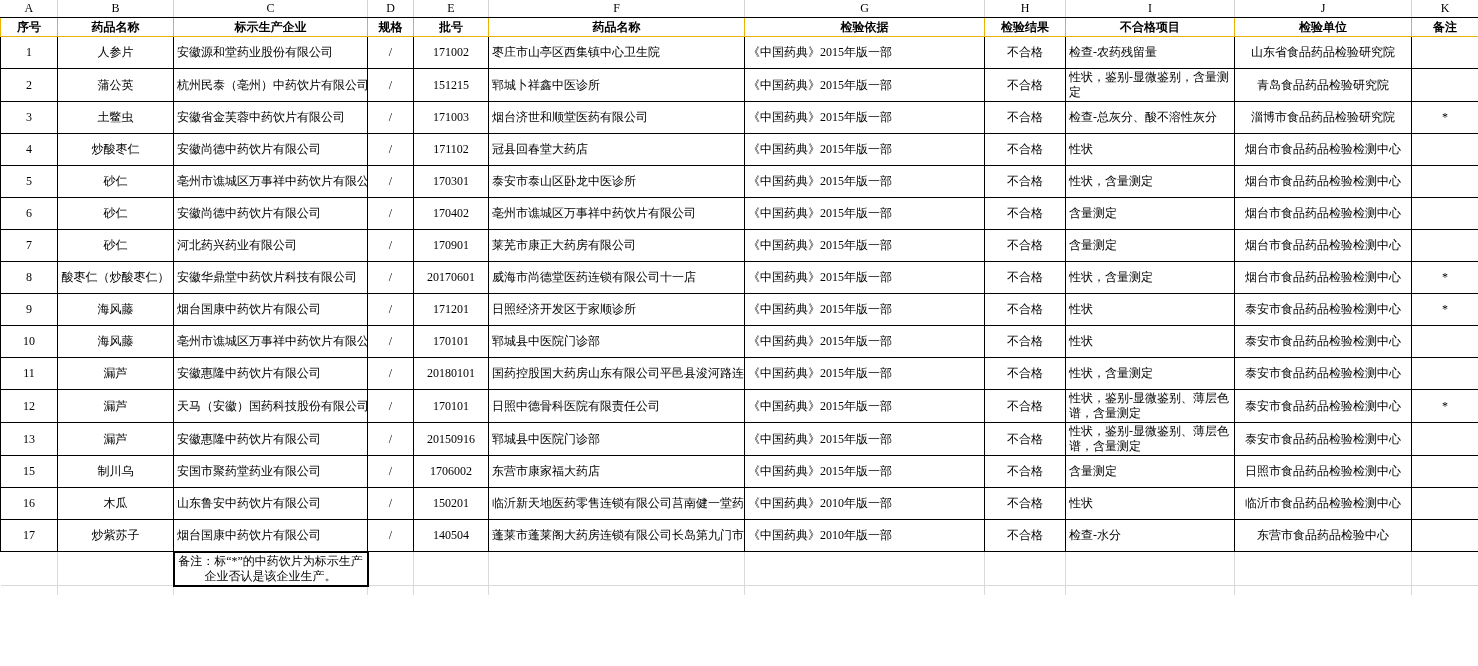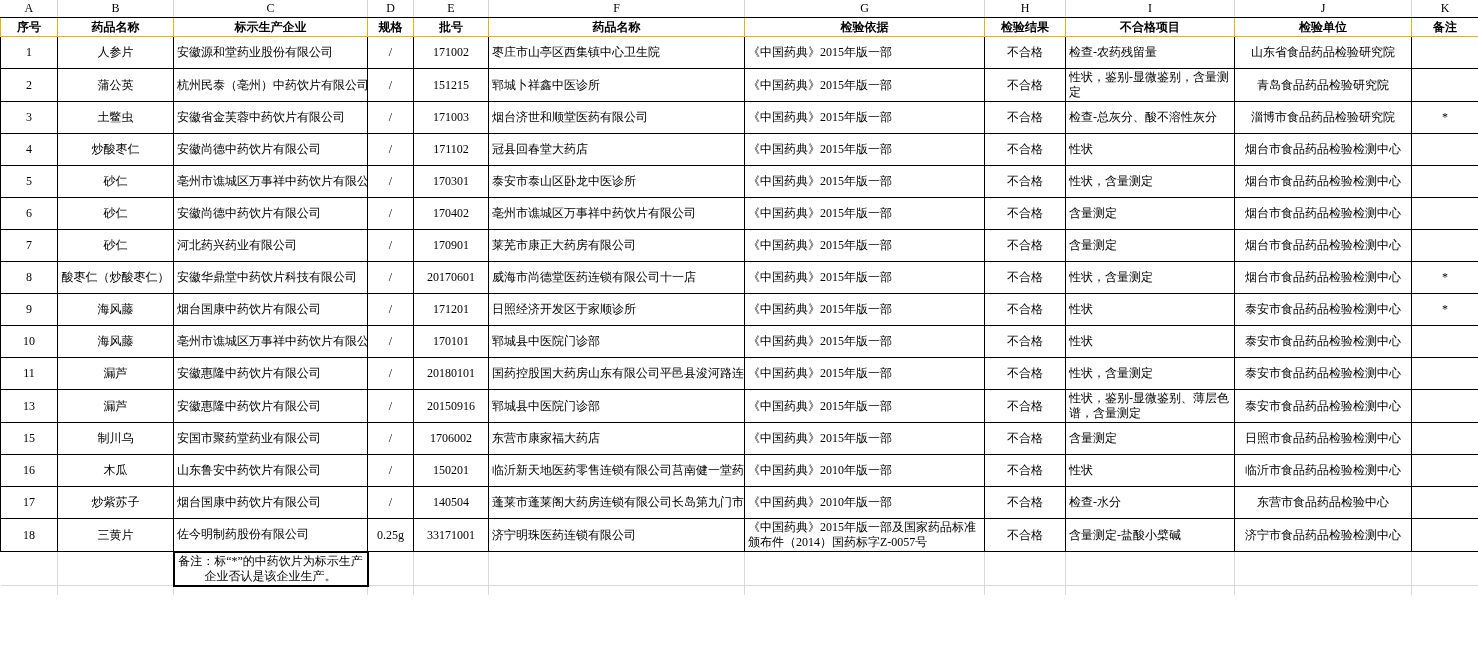--- a/index.html
+++ b/index.html
@@ -203,20 +203,33 @@
         <td class="c">/</td>
         <td class="c">20180101</td>
         <td class="l nw">国药控股国大药房山东有限公司平邑县浚河路连锁店</td>
         <td class="l">《中国药典》2015年版一部</td>
         <td class="c">不合格</td>
         <td class="l">性状，含量测定</td>
         <td class="c">泰安市食品药品检验检测中心</td>
         <td class="c"></td>
       </tr>
       <tr class="data">
+        <td class="c">12</td>
+        <td class="c">漏芦</td>
+        <td class="l nw">天马（安徽）国药科技股份有限公司</td>
+        <td class="c">/</td>
+        <td class="c">170101</td>
+        <td class="l nw">日照中德骨科医院有限责任公司</td>
+        <td class="l">《中国药典》2015年版一部</td>
+        <td class="c">不合格</td>
+        <td class="l">性状，鉴别-显微鉴别、薄层色谱，含量测定</td>
+        <td class="c">泰安市食品药品检验检测中心</td>
+        <td class="c star">*</td>
+      </tr>
+      <tr class="data">
         <td class="c">13</td>
         <td class="c">漏芦</td>
         <td class="l nw">安徽惠隆中药饮片有限公司</td>
         <td class="c">/</td>
         <td class="c">20150916</td>
         <td class="l nw">郓城县中医院门诊部</td>
         <td class="l">《中国药典》2015年版一部</td>
         <td class="c">不合格</td>
         <td class="l">性状，鉴别-显微鉴别、薄层色谱，含量测定</td>
         <td class="c">泰安市食品药品检验检测中心</td>
@@ -252,33 +265,20 @@
         <td class="c">17</td>
         <td class="c">炒紫苏子</td>
         <td class="l nw">烟台国康中药饮片有限公司</td>
         <td class="c">/</td>
         <td class="c">140504</td>
         <td class="l nw">蓬莱市蓬莱阁大药房连锁有限公司长岛第九门市部</td>
         <td class="l">《中国药典》2010年版一部</td>
         <td class="c">不合格</td>
         <td class="l">检查-水分</td>
         <td class="c">东营市食品药品检验中心</td>
-        <td class="c"></td>
-      </tr>
-      <tr class="data">
-        <td class="c">18</td>
-        <td class="c">三黄片</td>
-        <td class="l nw">佐今明制药股份有限公司</td>
-        <td class="c">0.25g</td>
-        <td class="c">33171001</td>
-        <td class="l nw">济宁明珠医药连锁有限公司</td>
-        <td class="l">《中国药典》2015年版一部及国家药品标准颁布件（2014）国药标字Z-0057号</td>
-        <td class="c">不合格</td>
-        <td class="l">含量测定-盐酸小檗碱</td>
-        <td class="c">济宁市食品药品检验检测中心</td>
         <td class="c"></td>
       </tr>
       <tr class="foot">
         <td></td>
         <td></td>
         <td class="notebox">备注：标“*”的中药饮片为标示生产企业否认是该企业生产。</td>
         <td></td>
         <td></td>
         <td></td>
         <td></td>

